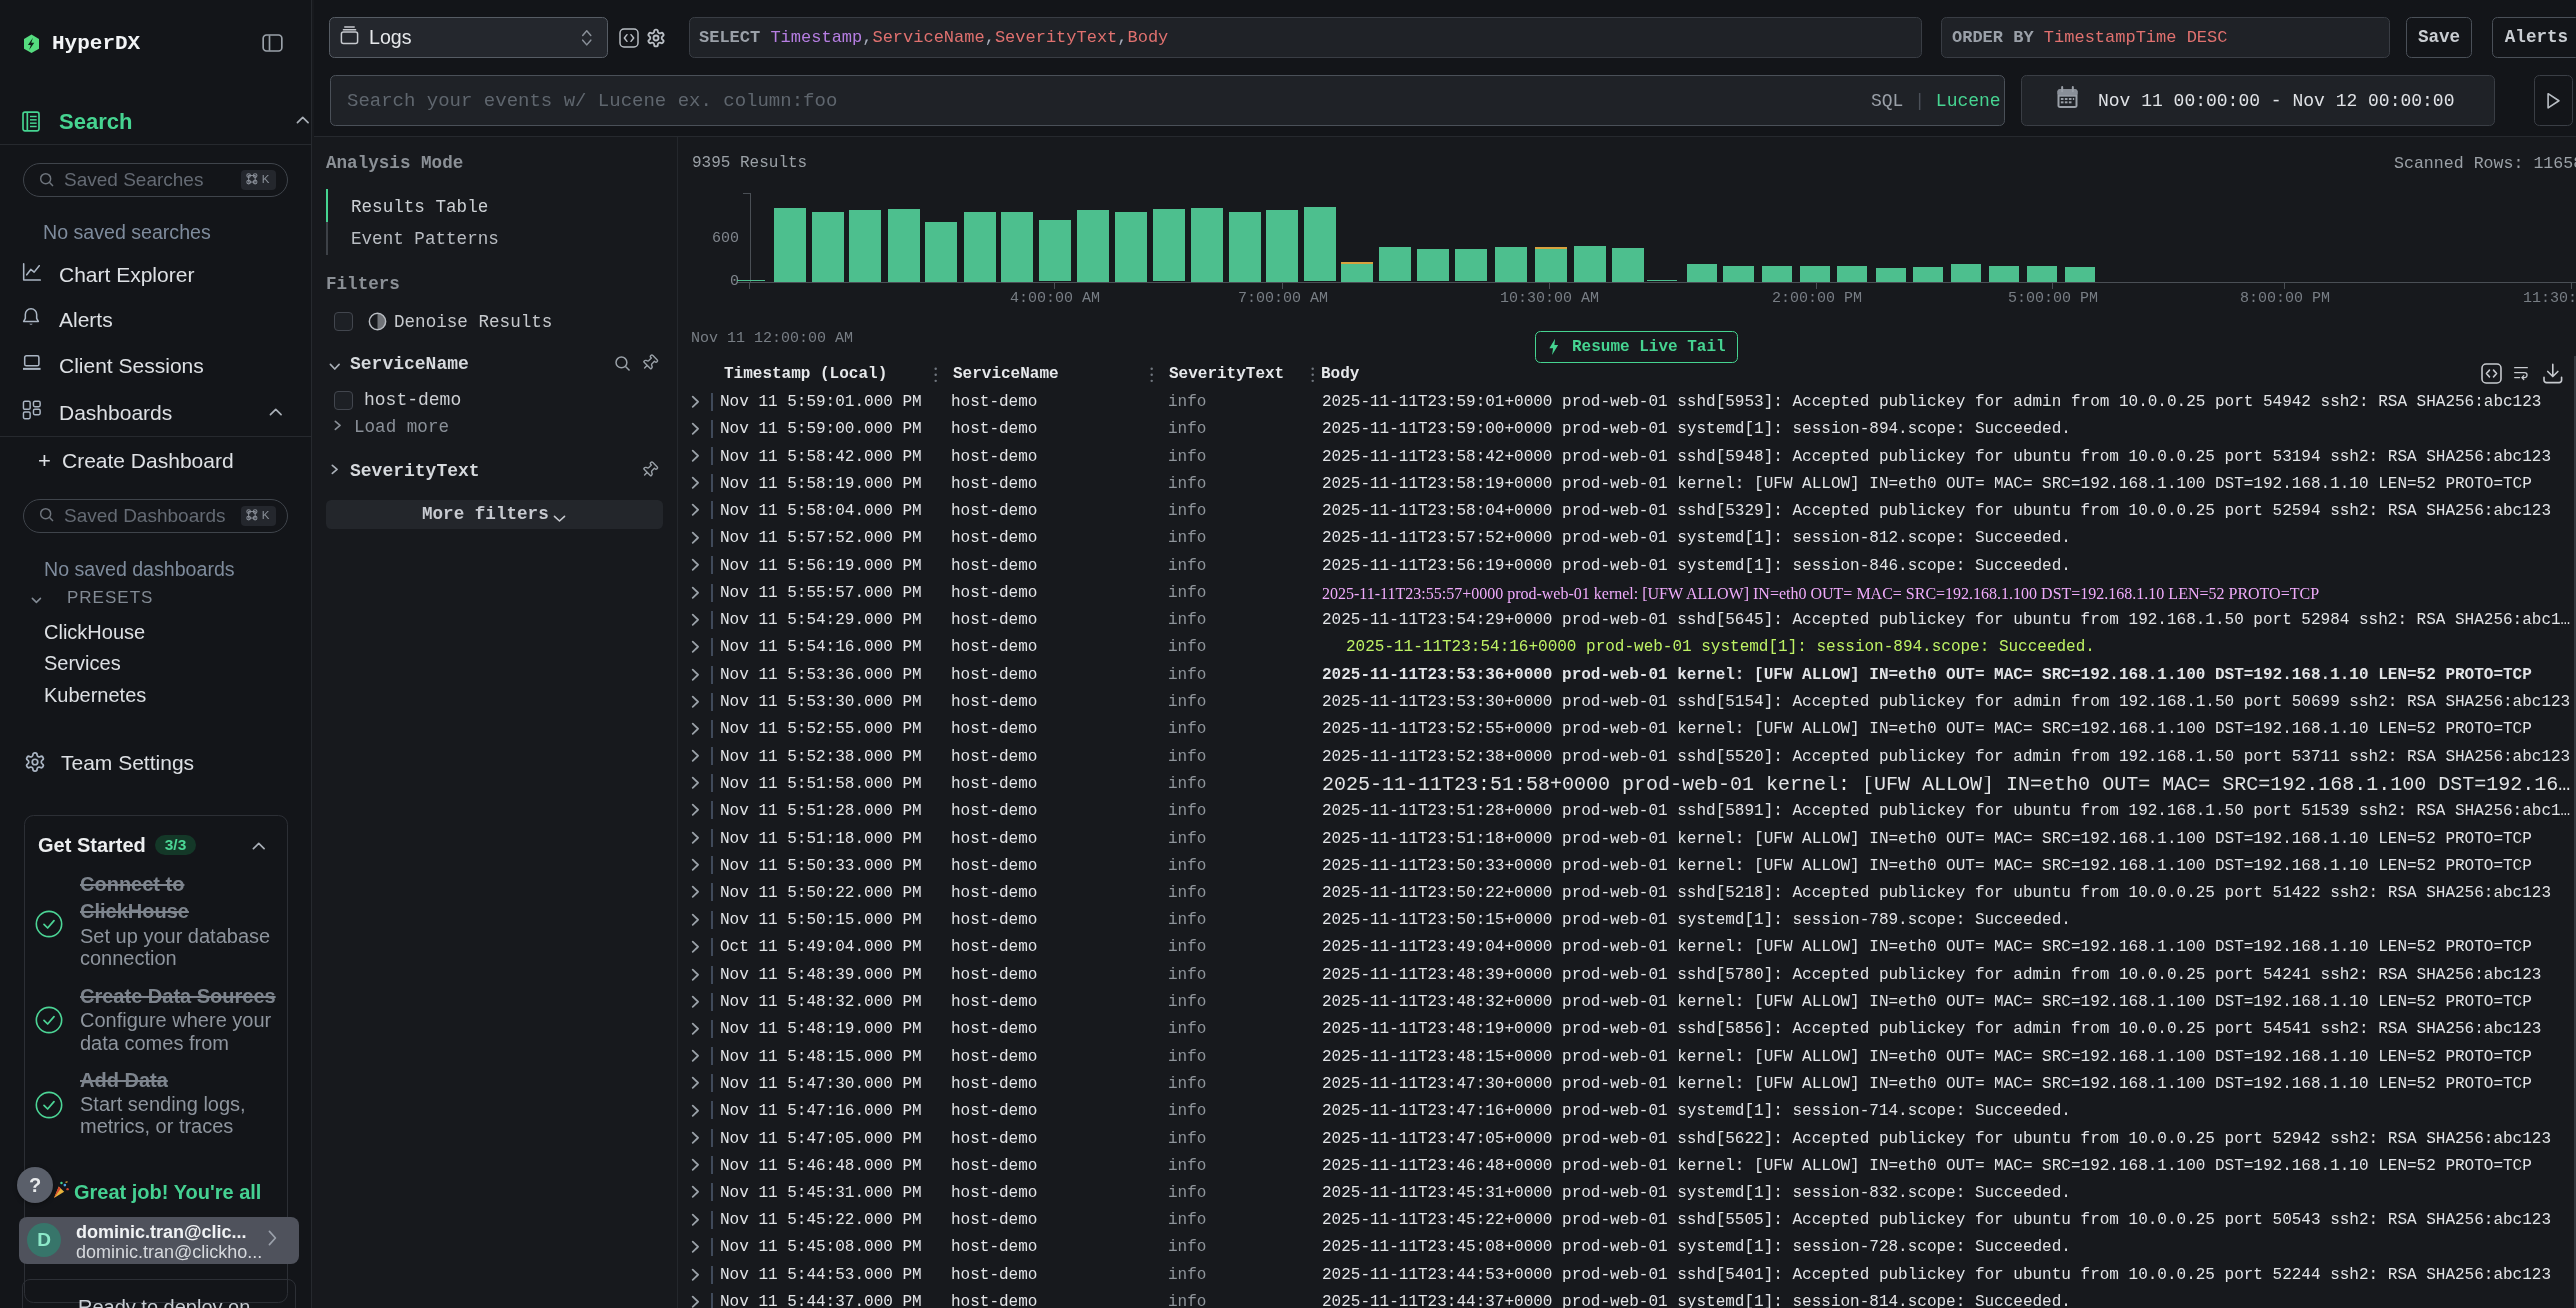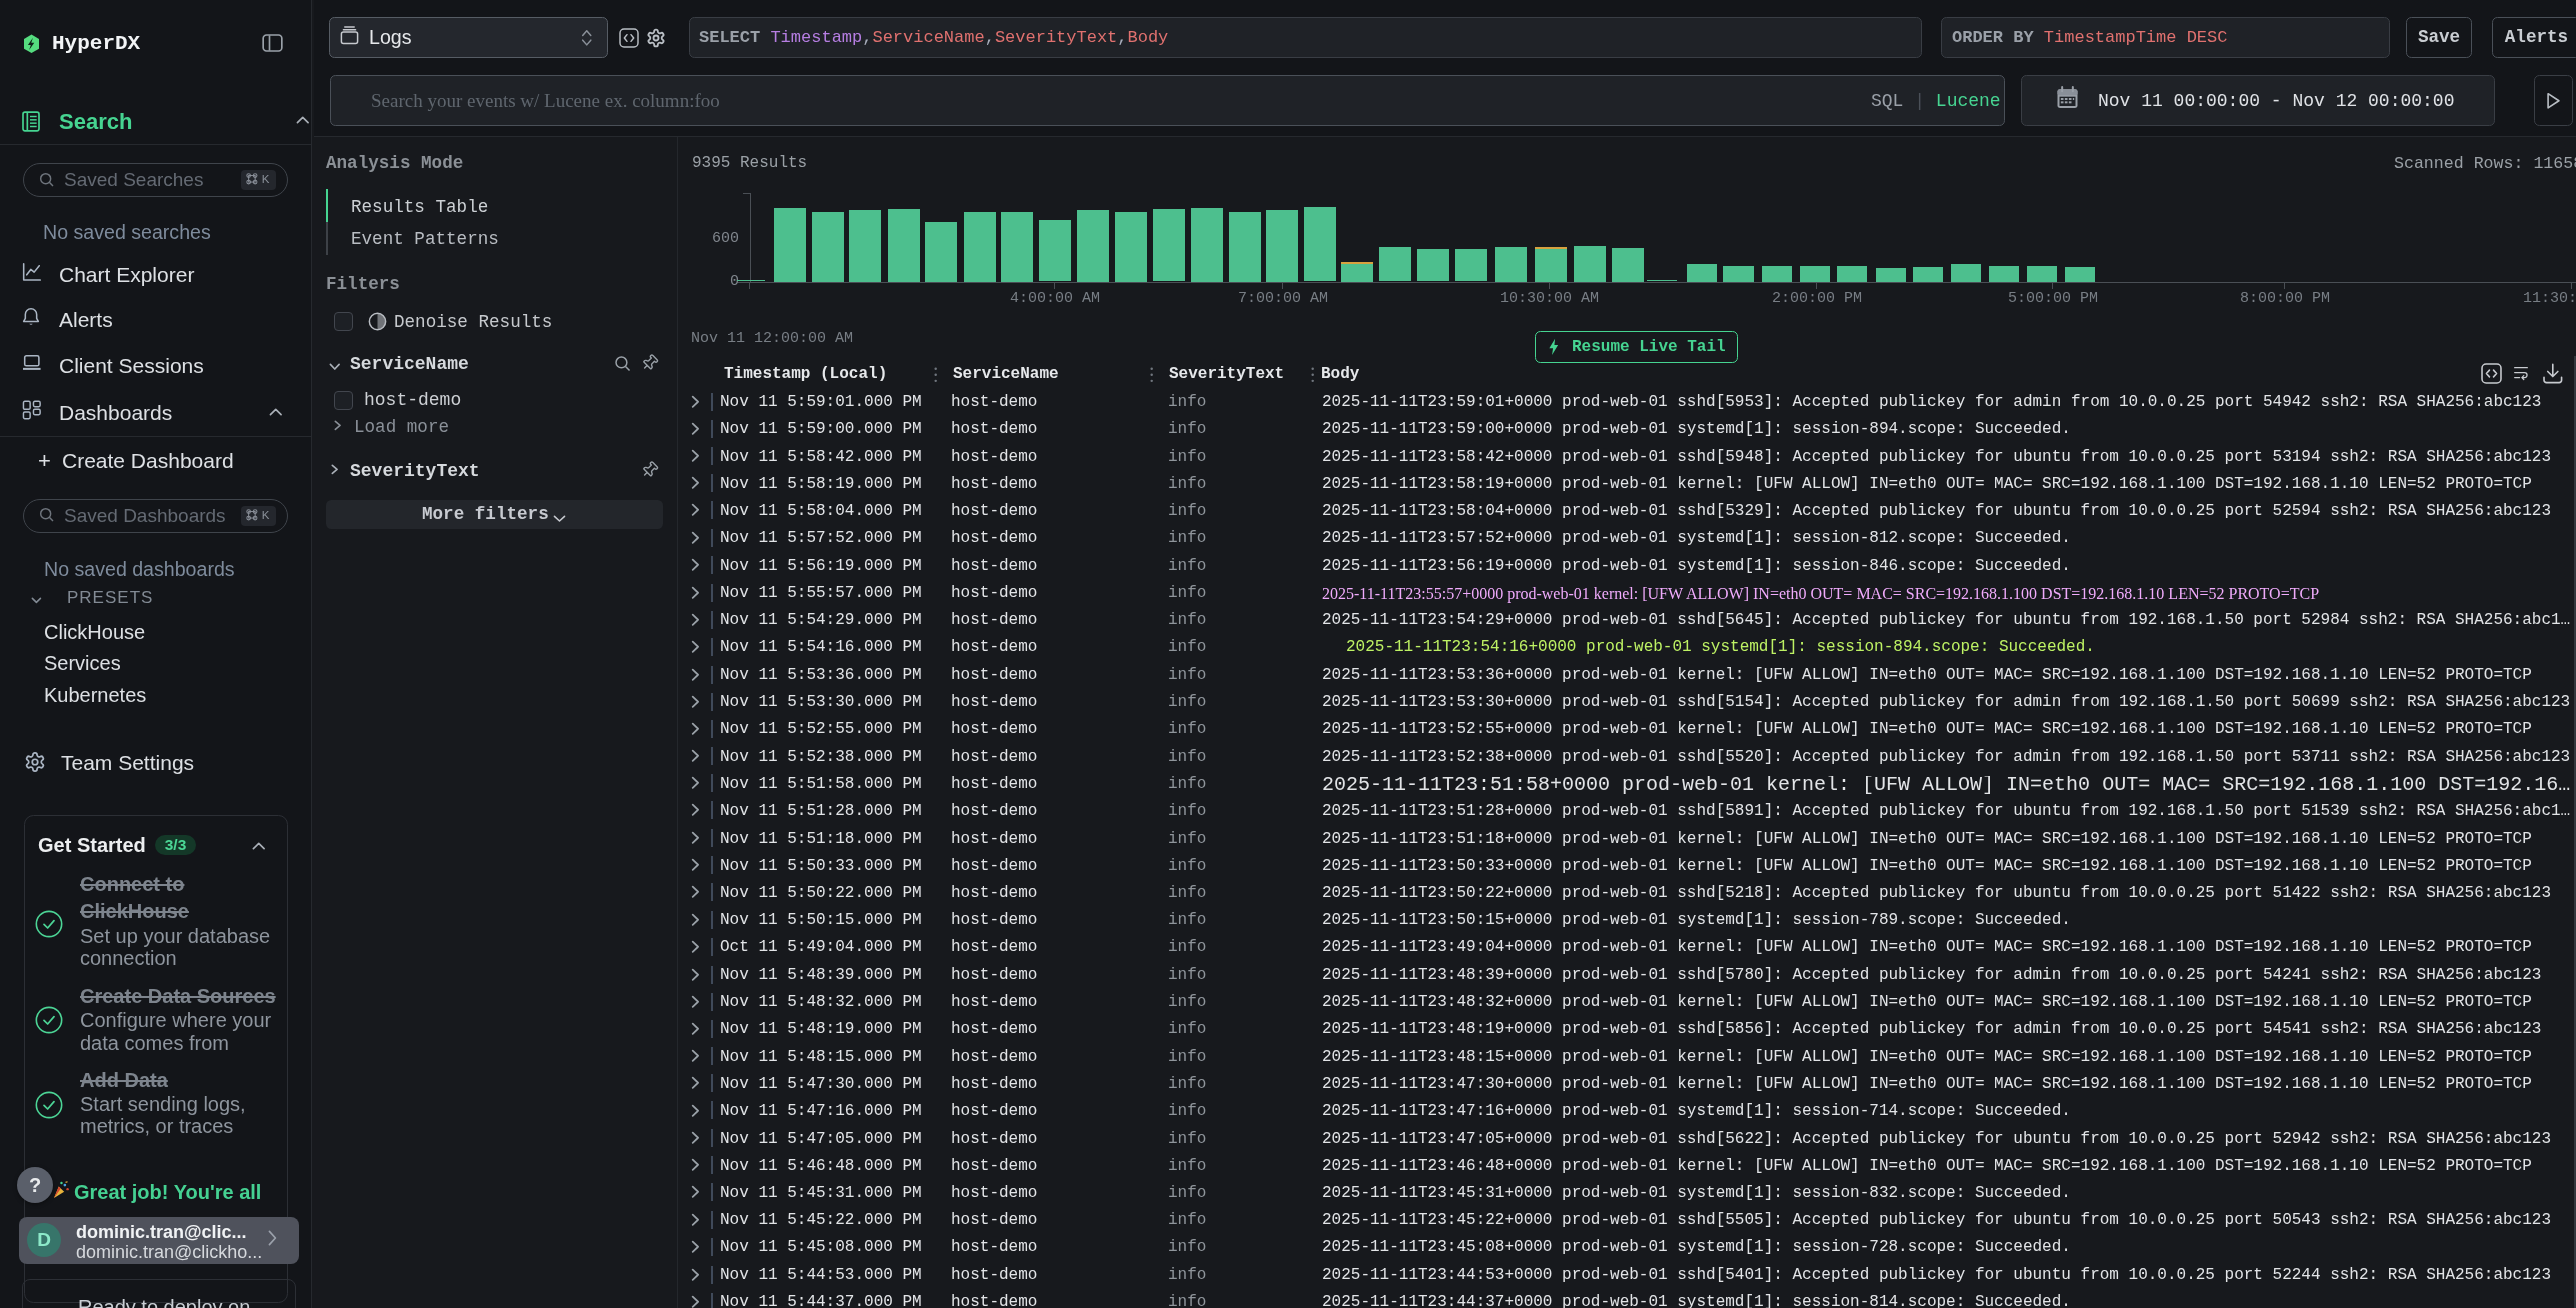--- a/index.html
+++ b/index.html
@@ -184,21 +184,21 @@
         <circle cx="12" cy="12" r="3" stroke="#b9bec4" stroke-width="2.2"></circle>
       </g>
     </svg></div>
 <div class="" style="position:absolute;left:689px;top:17px;width:1233px;height:41px;background:#1f2227;border:1.4px solid #393d44;border-radius:5.4px;"></div>
 <div class="" style="position:absolute;left:699px;top:28px;width:1149px;height:20px;font-family:'Liberation Mono',monospace;font-size:17px;line-height:20px;white-space:pre;"><span style="font-weight:bold;color:#9aa0a8;">SELECT </span><span style="color:#b67ee2;">Timestamp</span><span style="color:#a8aebc;">,</span><span style="color:#e0716f;">ServiceName</span><span style="color:#a8aebc;">,</span><span style="color:#e0716f;">SeverityText</span><span style="color:#a8aebc;">,</span><span style="color:#e0716f;">Body</span></div>
 <div class="" style="position:absolute;left:1941px;top:17px;width:449px;height:41px;background:#1f2227;border:1.4px solid #393d44;border-radius:5.4px;"></div>
 <div class="" style="position:absolute;left:1952px;top:28px;width:432px;height:20px;font-family:'Liberation Mono',monospace;font-size:17px;line-height:20px;white-space:pre;"><span style="font-weight:bold;color:#9aa0a8;">ORDER BY </span><span style="color:#e0716f;">TimestampTime DESC</span></div>
 <div class="" style="position:absolute;left:2406px;top:17px;width:66px;height:41px;border:1.4px solid #4a5058;border-radius:5.4px;text-align:center;font-family:'Liberation Mono',monospace;font-weight:bold;font-size:17.6px;line-height:39px;color:#c9cdd2;">Save</div>
 <div class="" style="position:absolute;left:2492px;top:17px;width:89px;height:41px;border:1.4px solid #4a5058;border-radius:5.4px;text-align:center;font-family:'Liberation Mono',monospace;font-weight:bold;font-size:17.6px;line-height:39px;color:#c9cdd2;">Alerts</div>
 <div class="" style="position:absolute;left:330px;top:75px;width:1675px;height:51px;background:#1f2227;border:1.4px solid #4a5058;border-radius:5.4px;"></div>
-<div class="" style="position:absolute;left:347px;top:91px;width:946px;height:20px;font-family:Liberation Serif, serif;font-size:19px;line-height:20px;color:#5f666e;white-space:pre;margin-left:24px;">Search your events w/ Lucene ex. column:foo</div>
+<div class="" style="position:absolute;left:347px;top:91px;width:946px;height:20px;font-family:Liberation Mono, monospace;font-size:19px;line-height:20px;color:#5f666e;white-space:pre;">Search your events w/ Lucene ex. column:foo</div>
 <div class="" style="position:absolute;left:1871px;top:91px;width:122px;height:20px;font-family:'Liberation Mono',monospace;font-size:18px;line-height:20px;color:#9aa0a8;white-space:pre;">SQL <span style="color:#4a5058;">|</span> <span style="color:#46d491;">Lucene</span></div>
 <div class="" style="position:absolute;left:2021px;top:75px;width:474px;height:51px;background:#1f2227;border:1.4px solid #3a3e45;border-radius:5.4px;"></div>
 <div class="" style="position:absolute;left:2056px;top:86px;width:23px;height:24px;"><svg width="23" height="24" viewBox="0 0 34 36" fill="none">
       <rect x="2" y="5" width="30" height="28" rx="4" fill="#9aa0a8"></rect>
       <rect x="2" y="5" width="30" height="9" rx="3" fill="#8a9099"></rect>
       <path d="M9 1.5 V8 M25 1.5 V8" stroke="#9aa0a8" stroke-width="3" stroke-linecap="round"></path>
       <rect x="5" y="16" width="24" height="14" fill="#1f2227"></rect>
       <g fill="#9aa0a8">
         <rect x="7" y="18" width="4" height="3"></rect>
         <rect x="13" y="18" width="4" height="3"></rect>
@@ -443,21 +443,21 @@
 <div class="" style="position:absolute;left:951px;top:639px;width:135px;height:17.6px;font-family:'Liberation Mono',monospace;font-size:16px;line-height:17.6px;color:#e2e4e7;white-space:pre;">host-demo</div>
 <div class="" style="position:absolute;left:1168px;top:639px;width:68px;height:17.6px;font-family:'Liberation Mono',monospace;font-size:16px;line-height:17.6px;color:#8f959b;white-space:pre;">info</div>
 <div class="" style="position:absolute;left:1322px;top:639px;width:1254px;height:17.6px;font-family:'Liberation Mono',monospace;font-size:16px;line-height:17.6px;color:#bef264;white-space:pre;overflow:hidden;text-overflow:ellipsis;margin-left:24px;">2025-11-11T23:54:16+0000 prod-web-01 systemd[1]: session-894.scope: Succeeded.</div>
 <div class="" style="position:absolute;left:691px;top:668px;width:8.8px;height:13.5px;"><svg width="8.8" height="13.5" viewBox="0 0 13 20" fill="none">
       <path d="M2.5 2.5 L10.5 10 L2.5 17.5" stroke="#9aa1a8" stroke-width="2.6" stroke-linecap="round" stroke-linejoin="round"></path>
     </svg></div>
 <div class="" style="position:absolute;left:711px;top:666px;width:2px;height:17.6px;background:#404a5a;"></div>
 <div class="" style="position:absolute;left:720px;top:667px;width:209px;height:17.6px;font-family:'Liberation Mono',monospace;font-size:16px;line-height:17.6px;color:#e2e4e7;white-space:pre;">Nov 11 5:53:36.000 PM</div>
 <div class="" style="position:absolute;left:951px;top:667px;width:135px;height:17.6px;font-family:'Liberation Mono',monospace;font-size:16px;line-height:17.6px;color:#e2e4e7;white-space:pre;">host-demo</div>
 <div class="" style="position:absolute;left:1168px;top:667px;width:68px;height:17.6px;font-family:'Liberation Mono',monospace;font-size:16px;line-height:17.6px;color:#8f959b;white-space:pre;">info</div>
-<div class="" style="position:absolute;left:1322px;top:667px;width:1254px;height:17.6px;font-family:'Liberation Mono',monospace;font-size:16px;line-height:17.6px;color:#e2e4e7;white-space:pre;overflow:hidden;text-overflow:ellipsis;">2025-11-11T23:53:36+0000 prod-web-01 kernel: [UFW ALLOW] IN=eth0 OUT= MAC= SRC=192.168.1.100 DST=192.168.1.10 LEN=52 PROTO=TCP</div>
+<div class="" style="position:absolute;left:1322px;top:667px;width:1254px;height:17.6px;font-family:'Liberation Mono',monospace;font-size:16px;line-height:17.6px;color:#e2e4e7;white-space:pre;overflow:hidden;text-overflow:ellipsis;font-weight:bold;">2025-11-11T23:53:36+0000 prod-web-01 kernel: [UFW ALLOW] IN=eth0 OUT= MAC= SRC=192.168.1.100 DST=192.168.1.10 LEN=52 PROTO=TCP</div>
 <div class="" style="position:absolute;left:691px;top:695px;width:8.8px;height:13.5px;"><svg width="8.8" height="13.5" viewBox="0 0 13 20" fill="none">
       <path d="M2.5 2.5 L10.5 10 L2.5 17.5" stroke="#9aa1a8" stroke-width="2.6" stroke-linecap="round" stroke-linejoin="round"></path>
     </svg></div>
 <div class="" style="position:absolute;left:711px;top:693px;width:2px;height:17.6px;background:#404a5a;"></div>
 <div class="" style="position:absolute;left:720px;top:694px;width:209px;height:17.6px;font-family:'Liberation Mono',monospace;font-size:16px;line-height:17.6px;color:#e2e4e7;white-space:pre;">Nov 11 5:53:30.000 PM</div>
 <div class="" style="position:absolute;left:951px;top:694px;width:135px;height:17.6px;font-family:'Liberation Mono',monospace;font-size:16px;line-height:17.6px;color:#e2e4e7;white-space:pre;">host-demo</div>
 <div class="" style="position:absolute;left:1168px;top:694px;width:68px;height:17.6px;font-family:'Liberation Mono',monospace;font-size:16px;line-height:17.6px;color:#8f959b;white-space:pre;">info</div>
 <div class="" style="position:absolute;left:1322px;top:694px;width:1254px;height:17.6px;font-family:'Liberation Mono',monospace;font-size:16px;line-height:17.6px;color:#e2e4e7;white-space:pre;overflow:hidden;text-overflow:ellipsis;">2025-11-11T23:53:30+0000 prod-web-01 sshd[5154]: Accepted publickey for admin from 192.168.1.50 port 50699 ssh2: RSA SHA256:abc123</div>
 <div class="" style="position:absolute;left:691px;top:722px;width:8.8px;height:13.5px;"><svg width="8.8" height="13.5" viewBox="0 0 13 20" fill="none">
       <path d="M2.5 2.5 L10.5 10 L2.5 17.5" stroke="#9aa1a8" stroke-width="2.6" stroke-linecap="round" stroke-linejoin="round"></path>

